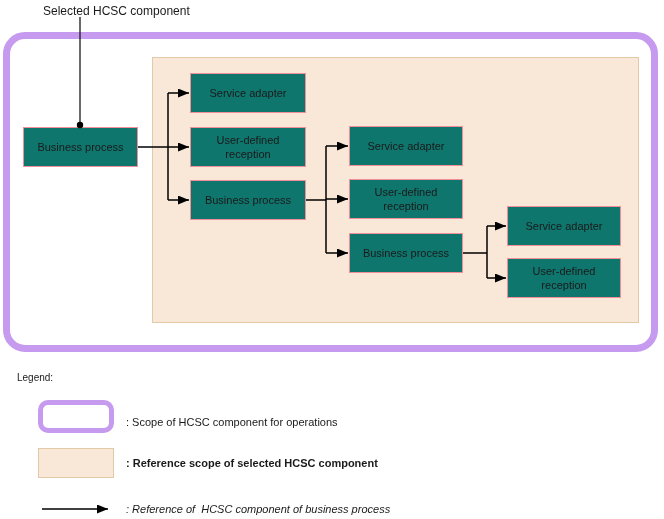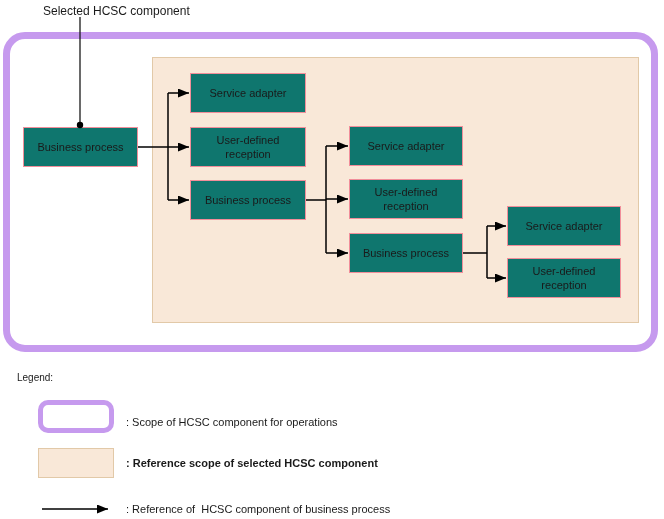--- a/index.html
+++ b/index.html
@@ -96,21 +96,21 @@
   }
   .legend-label {
     position: absolute;
     left: 126px;
     font-size: 11px;
     color: #1a1a1a;
     white-space: pre;
   }
   .legend-label.l1 { top: 408px; margin-top: 8px; }
   .legend-label.l2 { top: 457px; font-weight: bold; }
-  .legend-label.l3 { top: 503px; }
+  .legend-label.l3 { top: 503px; font-style: italic; }
 </style>
 </head>
 <body>
 
 <div id="stage">
 
   <div class="ops-scope"></div>
   <div class="ref-scope"></div>
 
   <div class="annotation-label">Selected HCSC component</div>

